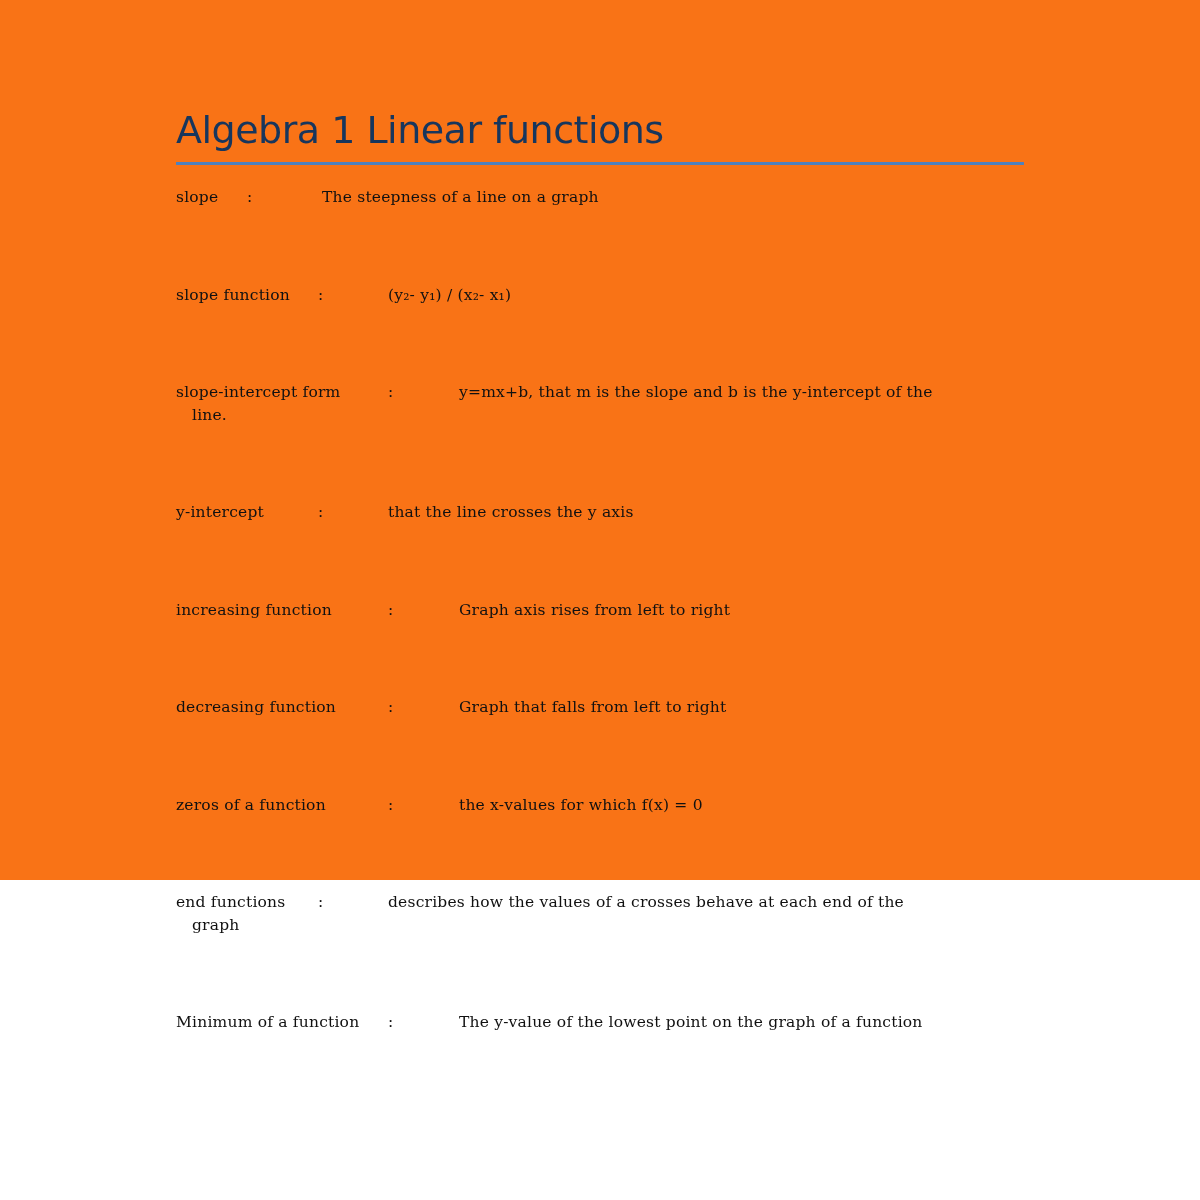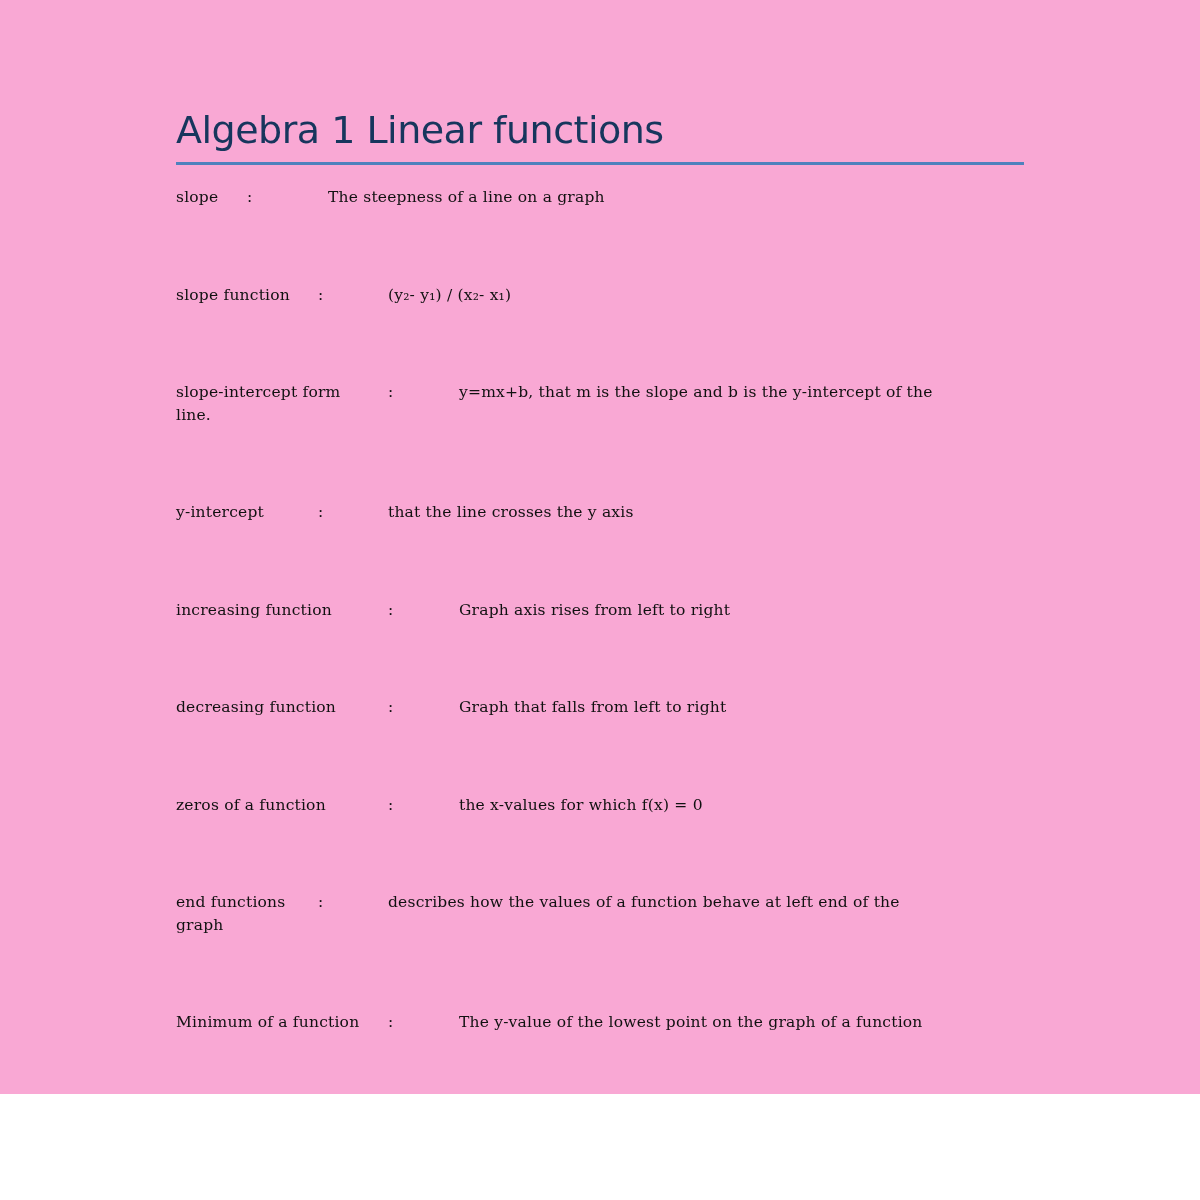--- a/index.html
+++ b/index.html
@@ -1,44 +1,44 @@
 <!DOCTYPE html>
 <html><head>
 <meta charset="utf-8">
 <style>
   html, body { margin: 0; padding: 0; background: #ffffff; }
   body { width: 1200px; height: 1200px; position: relative; overflow: hidden; }
-  .page { position: absolute; left: 0; top: 0; width: 1200px; height: 1094px; background: #f9a8d4; }
+  .page { position: absolute; left: 0; top: 0; width: 1200px; height: 880px; background: #f97316; }
   .title {
     position: absolute; left: 176px; top: 108px;
     font-family: "DejaVu Sans", sans-serif; font-size: 38px; color: #17365d;
     letter-spacing: -0.5px; white-space: nowrap; margin: 0; font-weight: normal;
   }
   .rule { position: absolute; left: 176px; top: 162px; width: 848px; height: 3px; background: #4f81bd; }
   .entry {
     position: absolute; left: 176px; width: 848px;
     font-family: "DejaVu Serif", serif; font-size: 15.5px; color: #111;
     line-height: 23px; letter-spacing: 0.2px;
   }
   .entry .term { position: absolute; left: 0; top: 0; white-space: nowrap; }
   .entry .colon { position: absolute; top: 0; }
   .entry .def { position: absolute; top: 0; white-space: nowrap; }
-  .entry .wrap { position: absolute; left: 0; top: 23px; white-space: nowrap; text-align: right; }
+  .entry .wrap { position: absolute; left: 16px; top: 23px; white-space: nowrap; text-align: right; }
 </style>
 </head>
 <body>
 
 <div class="page">
   <h1 class="title">Algebra 1 Linear functions</h1>
   <div class="rule"></div>
 
   <div class="entry" style="top:186px">
     <span class="term">slope</span>
     <span class="colon" style="left:71px">:</span>
-    <span class="def" style="left:152px">The steepness of a line on a graph</span>
+    <span class="def" style="left:146px">The steepness of a line on a graph</span>
   </div>
 
   <div class="entry" style="top:284px">
     <span class="term">slope function</span>
     <span class="colon" style="left:142px">:</span>
     <span class="def" style="left:212px">(y₂- y₁) / (x₂- x₁)</span>
   </div>
 
   <div class="entry" style="top:381px">
     <span class="term">slope-intercept form</span>
@@ -67,21 +67,21 @@
 
   <div class="entry" style="top:794px">
     <span class="term">zeros of a function</span>
     <span class="colon" style="left:212px">:</span>
     <span class="def" style="left:283px">the x-values for which f(x) = 0</span>
   </div>
 
   <div class="entry" style="top:891px">
     <span class="term">end functions</span>
     <span class="colon" style="left:142px">:</span>
-    <span class="def" style="left:212px">describes how the values of a function behave at left end of the</span>
+    <span class="def" style="left:212px">describes how the values of a crosses behave at each end of the</span>
     <span class="wrap">graph</span>
   </div>
 
   <div class="entry" style="top:1011px">
     <span class="term">Minimum of a function</span>
     <span class="colon" style="left:212px">:</span>
     <span class="def" style="left:283px">The y-value of the lowest point on the graph of a function</span>
   </div>
 </div>
 

